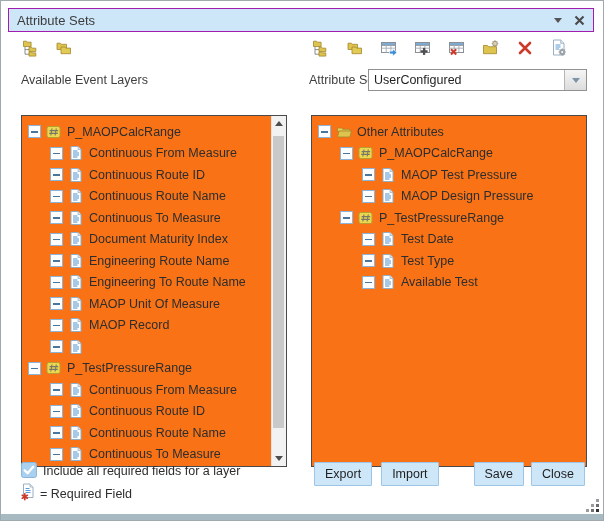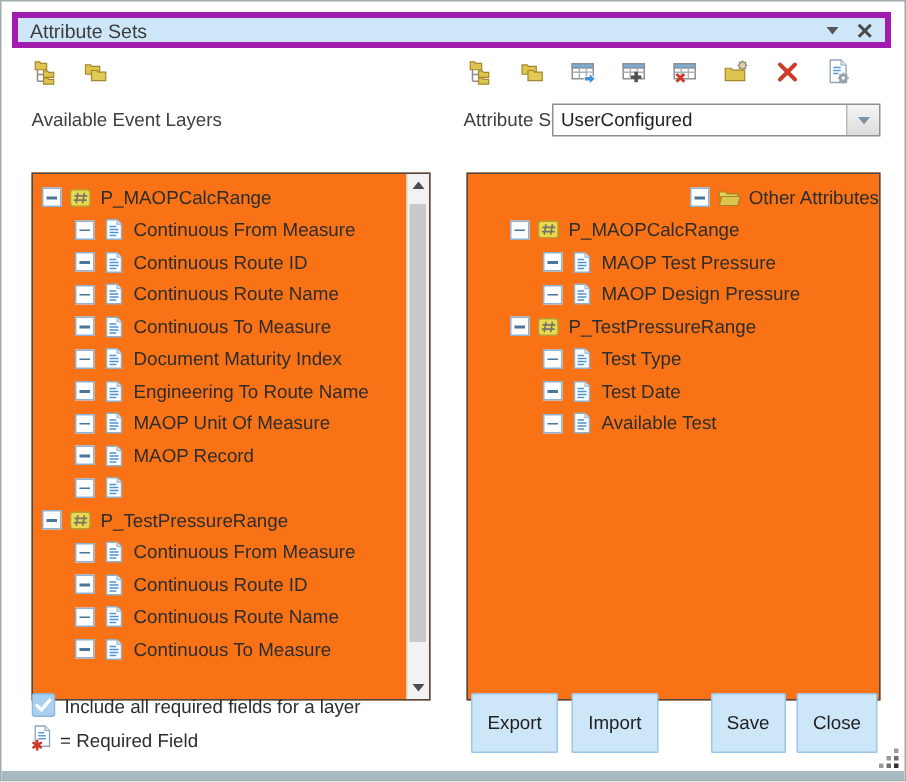--- a/index.html
+++ b/index.html
@@ -4,21 +4,21 @@
 <style>
   html,body{margin:0;padding:0;background:#fff;}
   #dialog{
     position:relative;width:604px;height:521px;box-sizing:border-box;
     background:#fff;border:1px solid #9fa9ae;overflow:hidden;
     font-family:"Liberation Sans",sans-serif;color:#2d2d2d;
   }
   
   .titlebar{
     position:absolute;left:7px;top:7px;width:586px;height:24px;box-sizing:border-box;
-    background:#cde6f8;border:4px solid #a21caf;
+    background:#cde6f8;border:1px solid #a21caf;
     display:flex;align-items:center;
   }
   .titlebar .title{font-size:13px;color:#3c3c3c;padding-left:8px;flex:1;}
   .tb-controls{display:flex;align-items:center;gap:12px;padding-right:8px;}
   .tri-down{width:0;height:0;border-left:4px solid transparent;border-right:4px solid transparent;border-top:5px solid #555;display:inline-block;}
   .tb-btn{display:flex;align-items:center;justify-content:center;cursor:default;}
   
   .toolbar{position:absolute;top:38px;display:flex;align-items:center;}
   #t-left{left:21px;gap:15px;}
   #t-right{left:311px;gap:16px;}
@@ -57,21 +57,21 @@
   .sb-thumb{position:absolute;left:1px;top:20px;width:11px;height:292px;background:#c9c9c9;}
   
   .chk{position:absolute;left:20px;top:461px;width:16px;height:16px;}
   #chk-label{position:absolute;left:42px;top:463px;font-size:12.5px;color:#2d2d2d;}
   #req-icon{position:absolute;left:19px;top:482px;}
   #req-label{position:absolute;left:39px;top:486px;font-size:12.5px;color:#2d2d2d;}
   .btn-group{position:absolute;top:461px;display:flex;}
   #btns-left{left:313px;gap:9px;}
   #btns-right{right:18px;gap:7px;}
   .btn{
-    height:40px;box-sizing:border-box;padding:0 10px;font-size:12.5px;color:#1f1f1f;
+    height:24px;box-sizing:border-box;padding:0 10px;font-size:12.5px;color:#1f1f1f;
     background:#cde6f8;border:1px solid #9cc5e8;border-radius:1px;
     display:flex;align-items:center;font-family:"Liberation Sans",sans-serif;
   }
   
   .bottom-strip{position:absolute;left:0;right:0;bottom:0;height:6px;background:#a7bac1;}
   .resize-grip{position:absolute;right:4px;bottom:8px;width:13px;height:13px;}
   .resize-grip i{position:absolute;width:3px;height:3px;}
 </style>
 </head>
 <body>
@@ -278,20 +278,31 @@
         </div>
         <div class="tree-row" style="padding-left: 28px;">
           <span class="exp"></span>
           <span class="tree-ic">
             <svg width="16" height="16" viewBox="0 0 16 16">
               <path d="M3 1.5 h7 l3 3 V14.5 H3 z" fill="#fff" stroke="#93afc7" stroke-width="1"></path>
               <path d="M10 1.5 V4.5 h3" fill="#d8e6f2" stroke="#93afc7" stroke-width=".7"></path>
               <path d="M5 6 h4.5 M5 8 h6 M5 10 h6 M5 12 h4.5" stroke="#4f93d2" stroke-width="1.1"></path>
             </svg>
           </span>
+          <span>Engineering Route Name</span>
+        </div>
+        <div class="tree-row" style="padding-left: 28px;">
+          <span class="exp"></span>
+          <span class="tree-ic">
+            <svg width="16" height="16" viewBox="0 0 16 16">
+              <path d="M3 1.5 h7 l3 3 V14.5 H3 z" fill="#fff" stroke="#93afc7" stroke-width="1"></path>
+              <path d="M10 1.5 V4.5 h3" fill="#d8e6f2" stroke="#93afc7" stroke-width=".7"></path>
+              <path d="M5 6 h4.5 M5 8 h6 M5 10 h6 M5 12 h4.5" stroke="#4f93d2" stroke-width="1.1"></path>
+            </svg>
+          </span>
           <span>Engineering To Route Name</span>
         </div>
         <div class="tree-row" style="padding-left: 28px;">
           <span class="exp"></span>
           <span class="tree-ic">
             <svg width="16" height="16" viewBox="0 0 16 16">
               <path d="M3 1.5 h7 l3 3 V14.5 H3 z" fill="#fff" stroke="#93afc7" stroke-width="1"></path>
               <path d="M10 1.5 V4.5 h3" fill="#d8e6f2" stroke="#93afc7" stroke-width=".7"></path>
               <path d="M5 6 h4.5 M5 8 h6 M5 10 h6 M5 12 h4.5" stroke="#4f93d2" stroke-width="1.1"></path>
             </svg>
@@ -380,21 +391,21 @@
         </div>
       <div class="sb-thumb"></div>
       <div class="sb-down">
           <i class="tri-down sm"></i>
         </div>
     </div>
   </div>
 
   <div id="panel-right" class="panel">
     <div id="tree-right" class="tree">
-        <div class="tree-row" style="padding-left: 6px; justify-content: flex-end;">
+        <div class="tree-row" style="padding-left: 6px;">
           <span class="exp"></span>
           <span class="tree-ic">
             <svg width="16" height="16" viewBox="0 0 16 16">
               <path d="M1.5 4 h4.2 l1 1.3 h7.3 v2 h-12.5 z" fill="#e7d058" stroke="#a4862c" stroke-width=".8"></path>
               <path d="M1.5 13 l1.6 -6 h12.4 l-1.6 6 z" fill="#dcc44e" stroke="#a4862c" stroke-width=".8"></path>
             </svg>
           </span>
           <span>Other Attributes</span>
         </div>
         <div class="tree-row" style="padding-left: 28px;">
@@ -441,32 +452,32 @@
         </div>
         <div class="tree-row" style="padding-left: 50px;">
           <span class="exp"></span>
           <span class="tree-ic">
             <svg width="16" height="16" viewBox="0 0 16 16">
               <path d="M3 1.5 h7 l3 3 V14.5 H3 z" fill="#fff" stroke="#93afc7" stroke-width="1"></path>
               <path d="M10 1.5 V4.5 h3" fill="#d8e6f2" stroke="#93afc7" stroke-width=".7"></path>
               <path d="M5 6 h4.5 M5 8 h6 M5 10 h6 M5 12 h4.5" stroke="#4f93d2" stroke-width="1.1"></path>
             </svg>
           </span>
+          <span>Test Date</span>
+        </div>
+        <div class="tree-row" style="padding-left: 50px;">
+          <span class="exp"></span>
+          <span class="tree-ic">
+            <svg width="16" height="16" viewBox="0 0 16 16">
+              <path d="M3 1.5 h7 l3 3 V14.5 H3 z" fill="#fff" stroke="#93afc7" stroke-width="1"></path>
+              <path d="M10 1.5 V4.5 h3" fill="#d8e6f2" stroke="#93afc7" stroke-width=".7"></path>
+              <path d="M5 6 h4.5 M5 8 h6 M5 10 h6 M5 12 h4.5" stroke="#4f93d2" stroke-width="1.1"></path>
+            </svg>
+          </span>
           <span>Test Type</span>
-        </div>
-        <div class="tree-row" style="padding-left: 50px;">
-          <span class="exp"></span>
-          <span class="tree-ic">
-            <svg width="16" height="16" viewBox="0 0 16 16">
-              <path d="M3 1.5 h7 l3 3 V14.5 H3 z" fill="#fff" stroke="#93afc7" stroke-width="1"></path>
-              <path d="M10 1.5 V4.5 h3" fill="#d8e6f2" stroke="#93afc7" stroke-width=".7"></path>
-              <path d="M5 6 h4.5 M5 8 h6 M5 10 h6 M5 12 h4.5" stroke="#4f93d2" stroke-width="1.1"></path>
-            </svg>
-          </span>
-          <span>Test Date</span>
         </div>
         <div class="tree-row" style="padding-left: 50px;">
           <span class="exp"></span>
           <span class="tree-ic">
             <svg width="16" height="16" viewBox="0 0 16 16">
               <path d="M3 1.5 h7 l3 3 V14.5 H3 z" fill="#fff" stroke="#93afc7" stroke-width="1"></path>
               <path d="M10 1.5 V4.5 h3" fill="#d8e6f2" stroke="#93afc7" stroke-width=".7"></path>
               <path d="M5 6 h4.5 M5 8 h6 M5 10 h6 M5 12 h4.5" stroke="#4f93d2" stroke-width="1.1"></path>
             </svg>
           </span>

